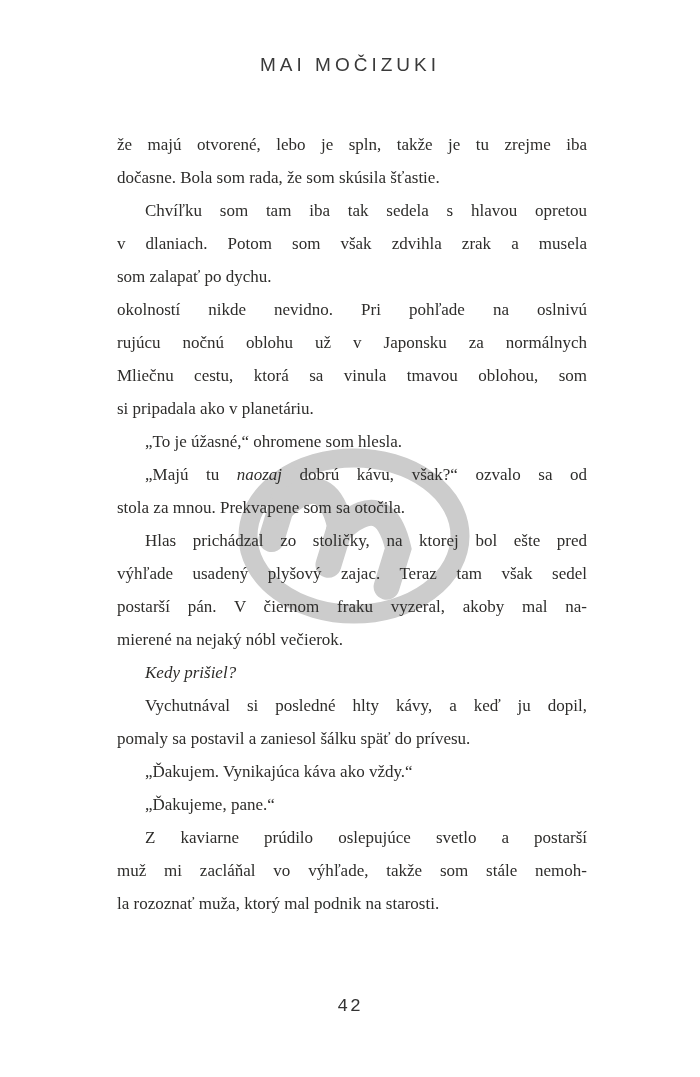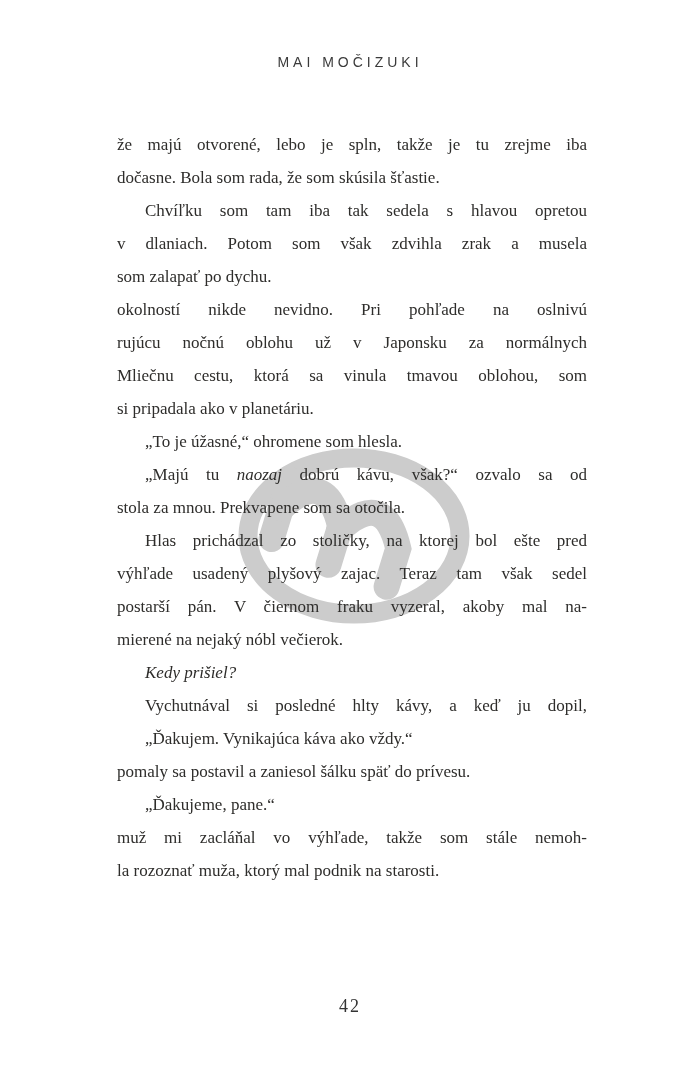--- a/index.html
+++ b/index.html
@@ -15,21 +15,21 @@
     overflow: hidden;
     font-family: "Liberation Serif", serif;
   }
   .running-header {
     position: absolute;
     top: 54px;
     left: 0;
     width: 700px;
     text-align: center;
     font-family: "Liberation Sans", sans-serif;
-    font-size: 14px;
+    font-size: 19px;
     font-weight: 500;
     letter-spacing: 4px;
     color: #3a3a3a;
   }
   .watermark {
     position: absolute;
     left: 236px;
     top: 447px;
     z-index: 0;
   }
@@ -59,20 +59,21 @@
   .page-number {
     position: absolute;
     top: 996px;
     left: 0;
     width: 700px;
     text-align: center;
     font-size: 18px;
     letter-spacing: 2px;
     color: #333333;
     z-index: 1;
+    font-family: Liberation Mono, monospace;
   }
 </style>
 </head>
 <body>
 
 <div class="page">
 
   <div class="running-header">MAI MOČIZUKI</div>
 
   <svg class="watermark" width="236" height="178" viewBox="0 0 236 178" aria-hidden="true">
@@ -96,22 +97,23 @@
       <div class="line"><span>si pripadala ako v planetáriu.</span></div>
       <div class="line ind"><span>„To je úžasné,“ ohromene som hlesla.</span></div>
       <div class="line just ind"><span>„Majú tu </span><em>naozaj</em><span> dobrú kávu, však?“ ozvalo sa od</span></div>
       <div class="line"><span>stola za mnou. Prekvapene som sa otočila.</span></div>
       <div class="line just ind"><span>Hlas prichádzal zo stoličky, na ktorej bol ešte pred</span></div>
       <div class="line just"><span>výhľade usadený plyšový zajac. Teraz tam však sedel</span></div>
       <div class="line just"><span>postarší pán. V čiernom fraku vyzeral, akoby mal na-</span></div>
       <div class="line"><span>mierené na nejaký nóbl večierok.</span></div>
       <div class="line ind"><em>Kedy prišiel?</em></div>
       <div class="line just ind"><span>Vychutnával si posledné hlty kávy, a keď ju dopil,</span></div>
+      <div class="line"><span>pomaly sa postavil a zaniesol šálku späť do prívesu.</span></div>
       <div class="line ind"><span>„Ďakujem. Vynikajúca káva ako vždy.“</span></div>
-      <div class="line"><span>pomaly sa postavil a zaniesol šálku späť do prívesu.</span></div>
       <div class="line ind"><span>„Ďakujeme, pane.“</span></div>
+      <div class="line just ind"><span>Z kaviarne prúdilo oslepujúce svetlo a postarší</span></div>
       <div class="line just"><span>muž mi zacláňal vo výhľade, takže som stále nemoh-</span></div>
       <div class="line"><span>la rozoznať muža, ktorý mal podnik na starosti.</span></div>
     </div>
 
   <div class="page-number">42</div>
 
 </div>
 
 </body></html>

